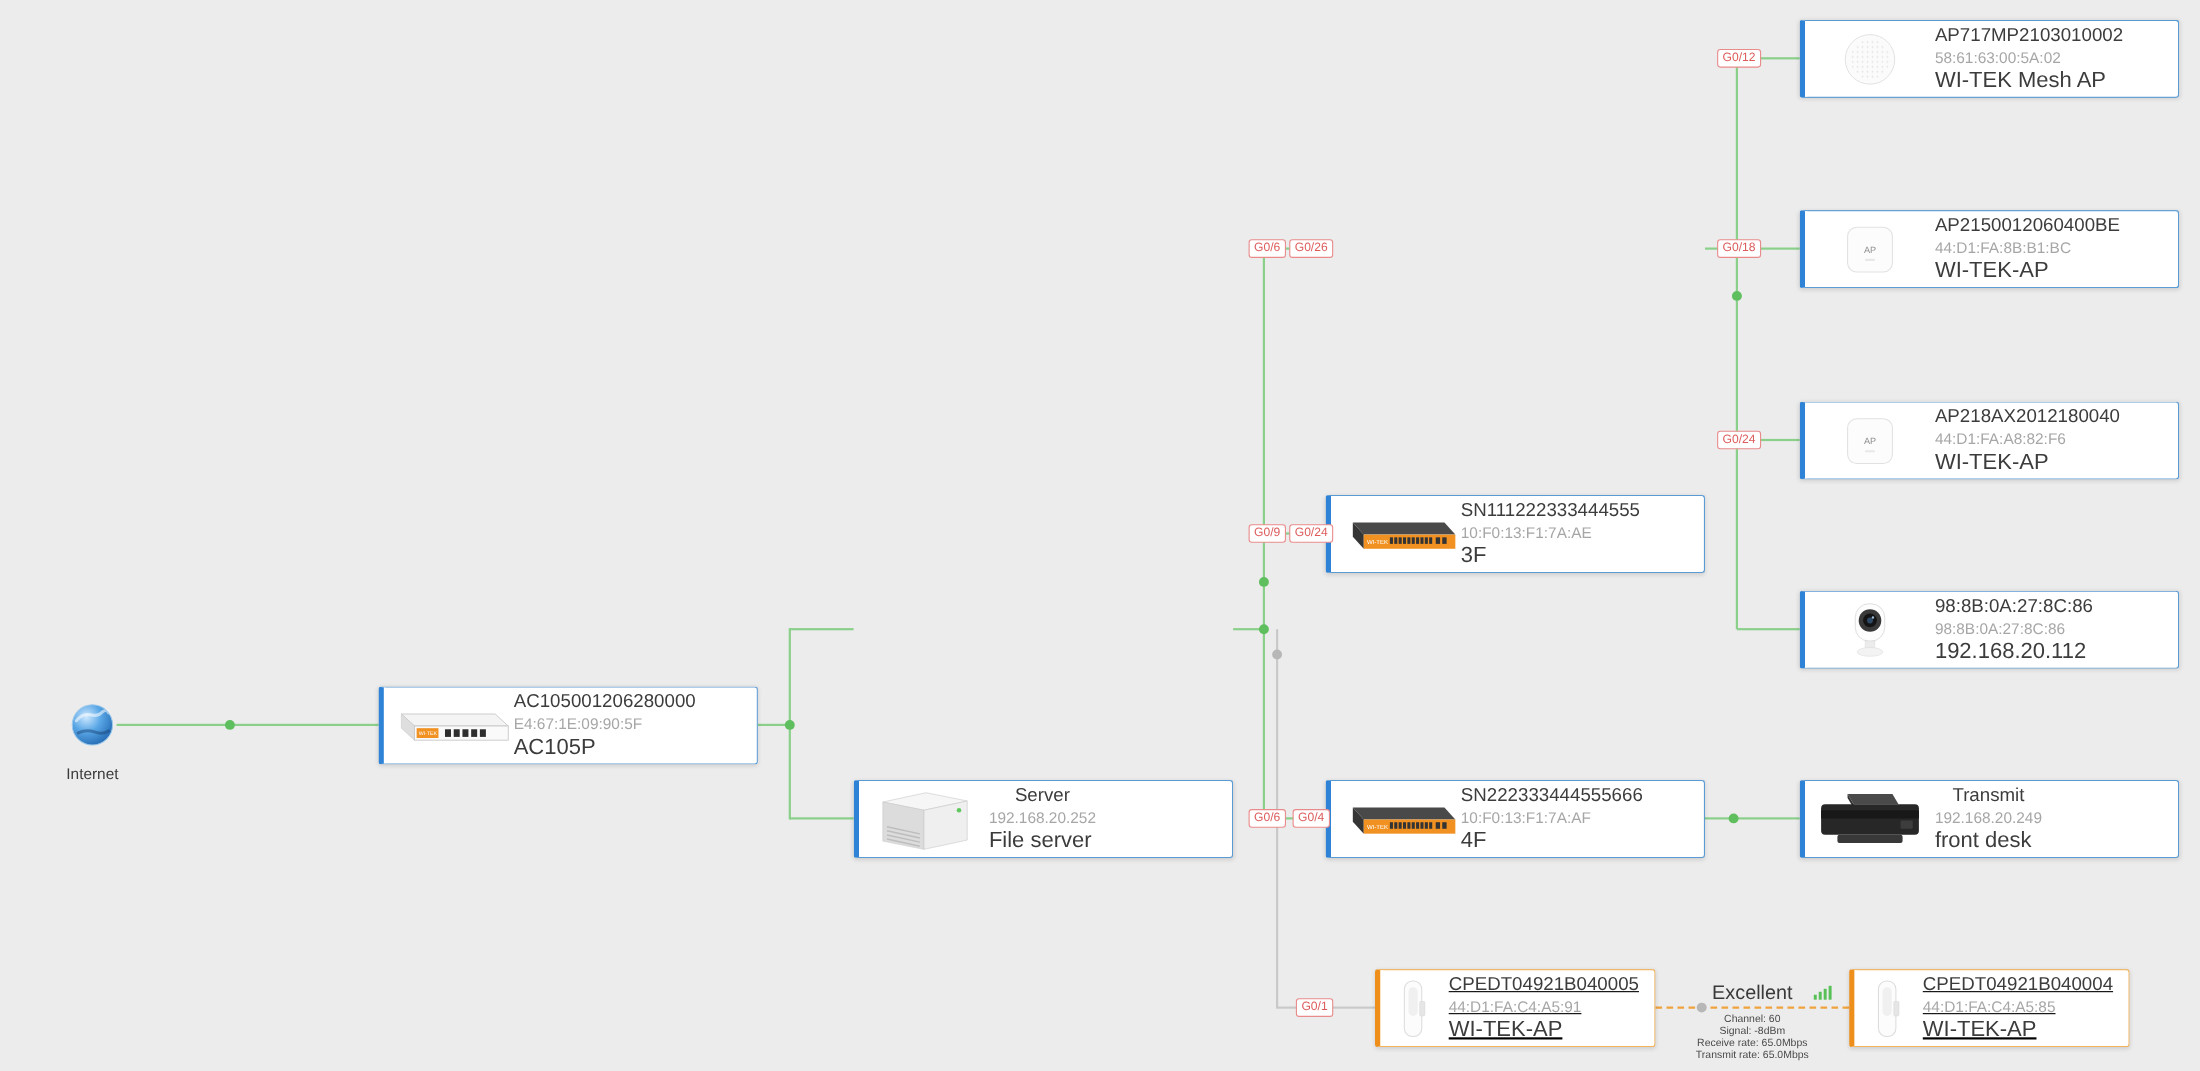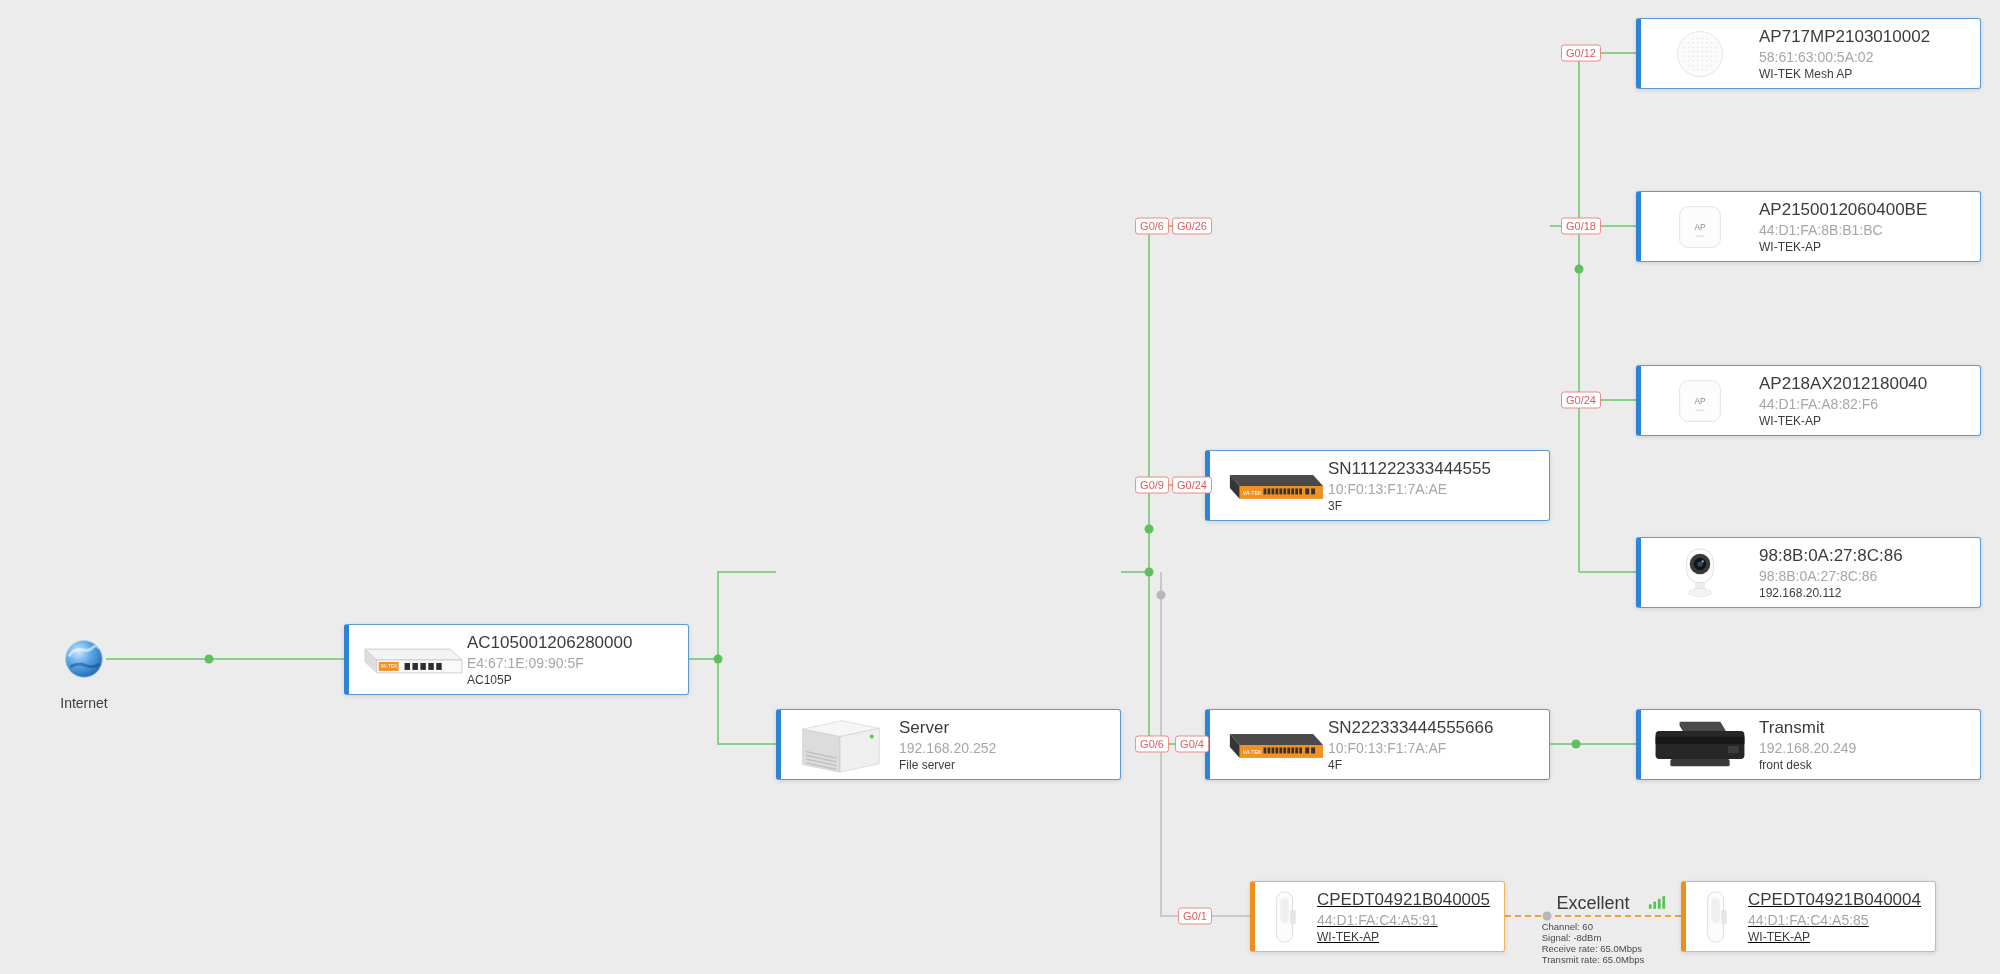--- a/index.html
+++ b/index.html
@@ -18,32 +18,32 @@
   
   .port{position:absolute;transform:translate(-50%,-50%);background:#fff;border:1px solid #e98b8b;color:#dd5b5b;font-size:11px;line-height:13px;padding:1px 4px;border-radius:3px;white-space:nowrap;z-index:5;}
 
   
   .node{position:absolute;width:345px;height:71px;background:#fff;border:1px solid #5b9bd5;border-left:5px solid #2e83d6;border-radius:3px;box-shadow:0 1px 4px rgba(0,0,0,.13);display:flex;align-items:center;z-index:3;box-sizing:border-box;cursor:pointer;}
   .node.orange{border:1px solid #f2b35c;border-left:5px solid #ee8f1c;text-decoration:underline;}
   .node .icon{flex:0 0 118px;display:flex;align-items:center;justify-content:center;}
   .node.cpe{width:255px;}
   .node.cpe .icon{flex:0 0 62px;}
   .node .txt{display:flex;flex-direction:column;gap:2px;min-width:0;}
-  .t1{font-size:17px;color:#3c3c3c;white-space:nowrap;}
+  .t1{font-size:17px;color:#3c3c3c;white-space:nowrap;text-align:center;}
   .t2{font-size:14px;color:#a6a6a6;white-space:nowrap;}
-  .t3{font-size:12px;color:#3c3c3c;white-space:nowrap;}
+  .t3{font-size:20px;color:#3c3c3c;white-space:nowrap;}
 
   
   .inode{position:absolute;z-index:3;cursor:pointer;}
   .ilabel{position:absolute;transform:translateX(-50%);font-size:14px;color:#3c3c3c;z-index:3;}
 
   
   .wquality{position:absolute;transform:translate(-50%,-50%);font-size:18px;color:#3a3a3a;z-index:4;}
   .wbars{position:absolute;z-index:4;}
-  .wdetails{position:absolute;transform:translateX(-50%);text-align:left;font-size:9.5px;line-height:11px;color:#4a4a4a;z-index:4;}
+  .wdetails{position:absolute;transform:translateX(-50%);text-align:center;font-size:9.5px;line-height:11px;color:#4a4a4a;z-index:4;}
 </style>
 </head>
 <body>
 
 <svg width="0" height="0" style="position:absolute" aria-hidden="true">
   <defs>
     <radialGradient id="globegrad" cx="35%" cy="30%" r="80%">
       <stop offset="0%" stop-color="#cfe9ff"></stop>
       <stop offset="45%" stop-color="#5aa7e6"></stop>
       <stop offset="100%" stop-color="#1d63ad"></stop>

